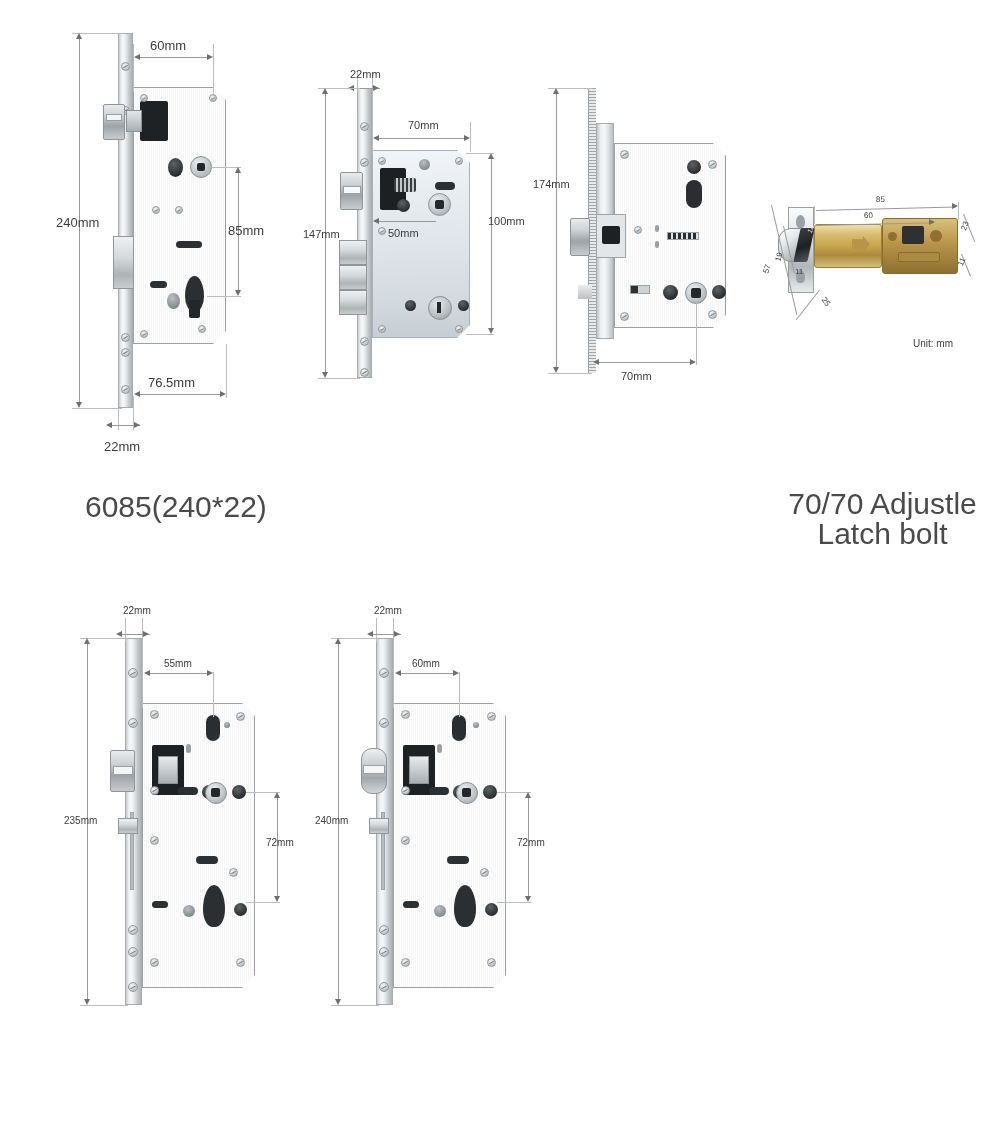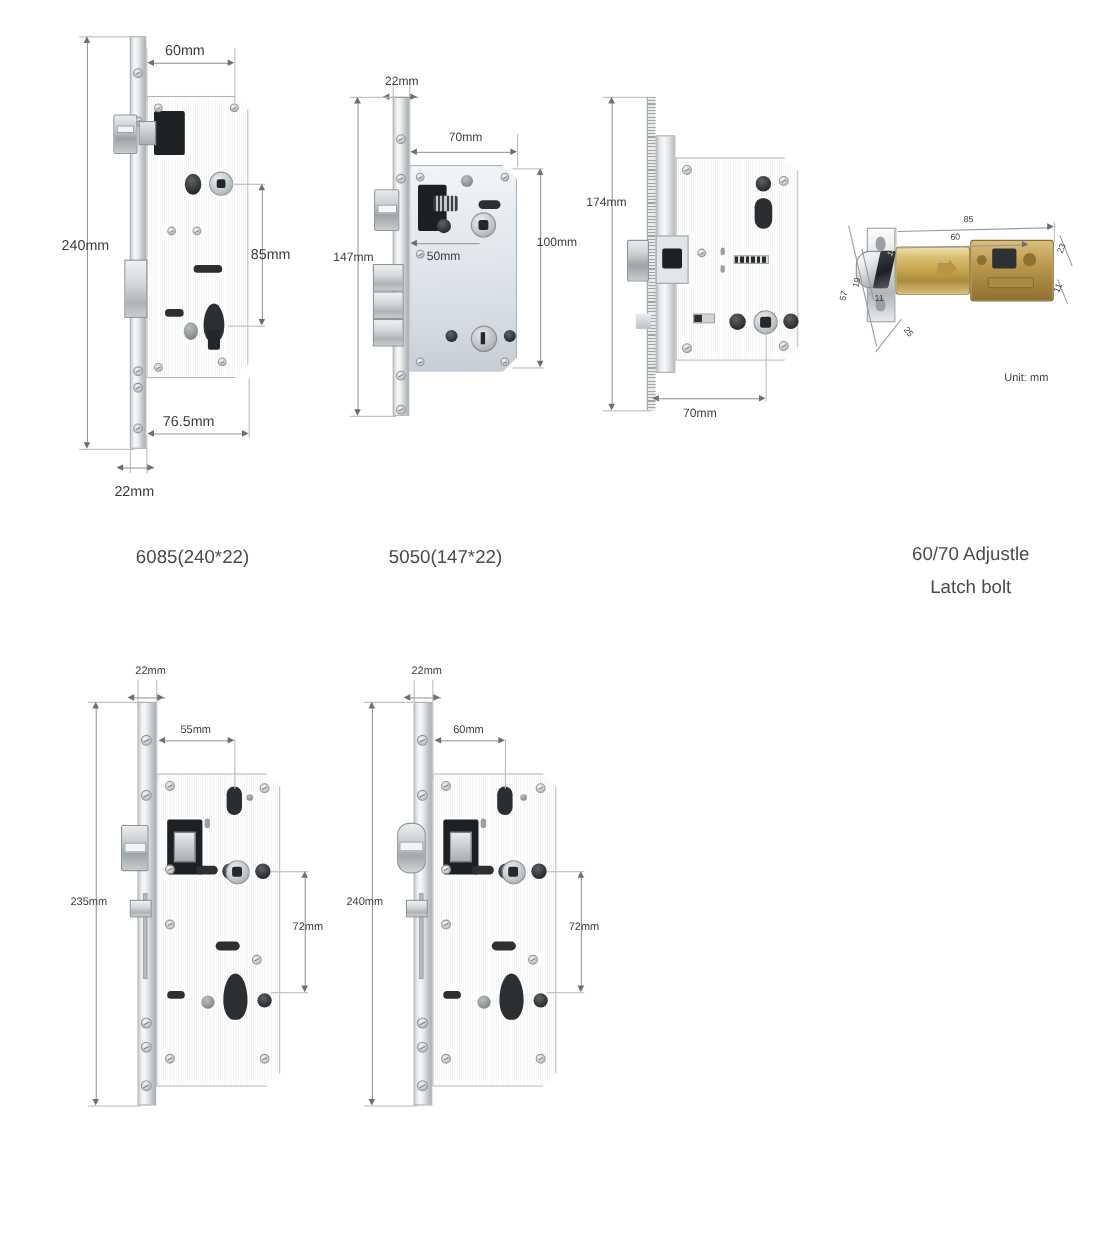--- a/index.html
+++ b/index.html
@@ -35,21 +35,21 @@
   .ar { position: absolute; width: 0; height: 0; }
   .ar.l { border-top: 3px solid transparent; border-bottom: 3px solid transparent; border-right: 6px solid #6f6f6f; }
   .ar.r { border-top: 3px solid transparent; border-bottom: 3px solid transparent; border-left: 6px solid #6f6f6f; }
   .ar.u { border-left: 3px solid transparent; border-right: 3px solid transparent; border-bottom: 6px solid #6f6f6f; }
   .ar.d { border-left: 3px solid transparent; border-right: 3px solid transparent; border-top: 6px solid #6f6f6f; }
 
   
   .caption {
     position: absolute;
     color: #4a4a4a;
-    font-size: 17px;
+    font-size: 30px;
     line-height: 30px;
     text-align: center;
     white-space: pre-line;
   }
 
   
   .part { position: absolute; }
 
   .faceplate {
     background: linear-gradient(90deg,#c9ccce 0%,#eceef0 18%,#f7f8f9 34%,#e3e6e8 56%,#c2c6c9 80%,#aeb3b6 100%);
@@ -367,22 +367,21 @@
     <div class="vline" style="left:963px; top:214px; height:30px; transform: rotate(-22deg); transform-origin: top center;"></div>
     <div class="dim s8" style="left:961px; top:222px; transform: rotate(-68deg);">23</div>
 
     <div class="vline" style="left:961px; top:254px; height:24px; transform: rotate(-22deg); transform-origin: top center;"></div>
     <div class="dim s8" style="left:958px; top:258px; transform: rotate(-68deg);">11</div>
 
     <div class="dim s10" style="left:913px; top:339px;">Unit: mm</div>
   </div>
 
   <div class="caption" style="left:85px; top:492px; width:180px;">6085(240*22)</div>
-  <div class="caption" style="left:315px; top:492px; width:180px;">5050(147*22)</div>
-  <div class="caption" style="left:785px; top:489px; width:195px;">60/70 Adjustle
+  <div class="caption" style="left:785px; top:489px; width:195px;">70/70 Adjustle
 Latch bolt</div>
 
   <div>
 
     <div class="part faceplate" style="left:125px; top:638px; width:17px; height:367px;"></div>
     <div class="part screw" style="left:128px; top:668px; width:10px; height:10px;"></div>
     <div class="part screw" style="left:128px; top:718px; width:10px; height:10px;"></div>
     <div class="part screw" style="left:128px; top:925px; width:10px; height:10px;"></div>
     <div class="part screw" style="left:128px; top:947px; width:10px; height:10px;"></div>
     <div class="part screw" style="left:128px; top:982px; width:10px; height:10px;"></div>

